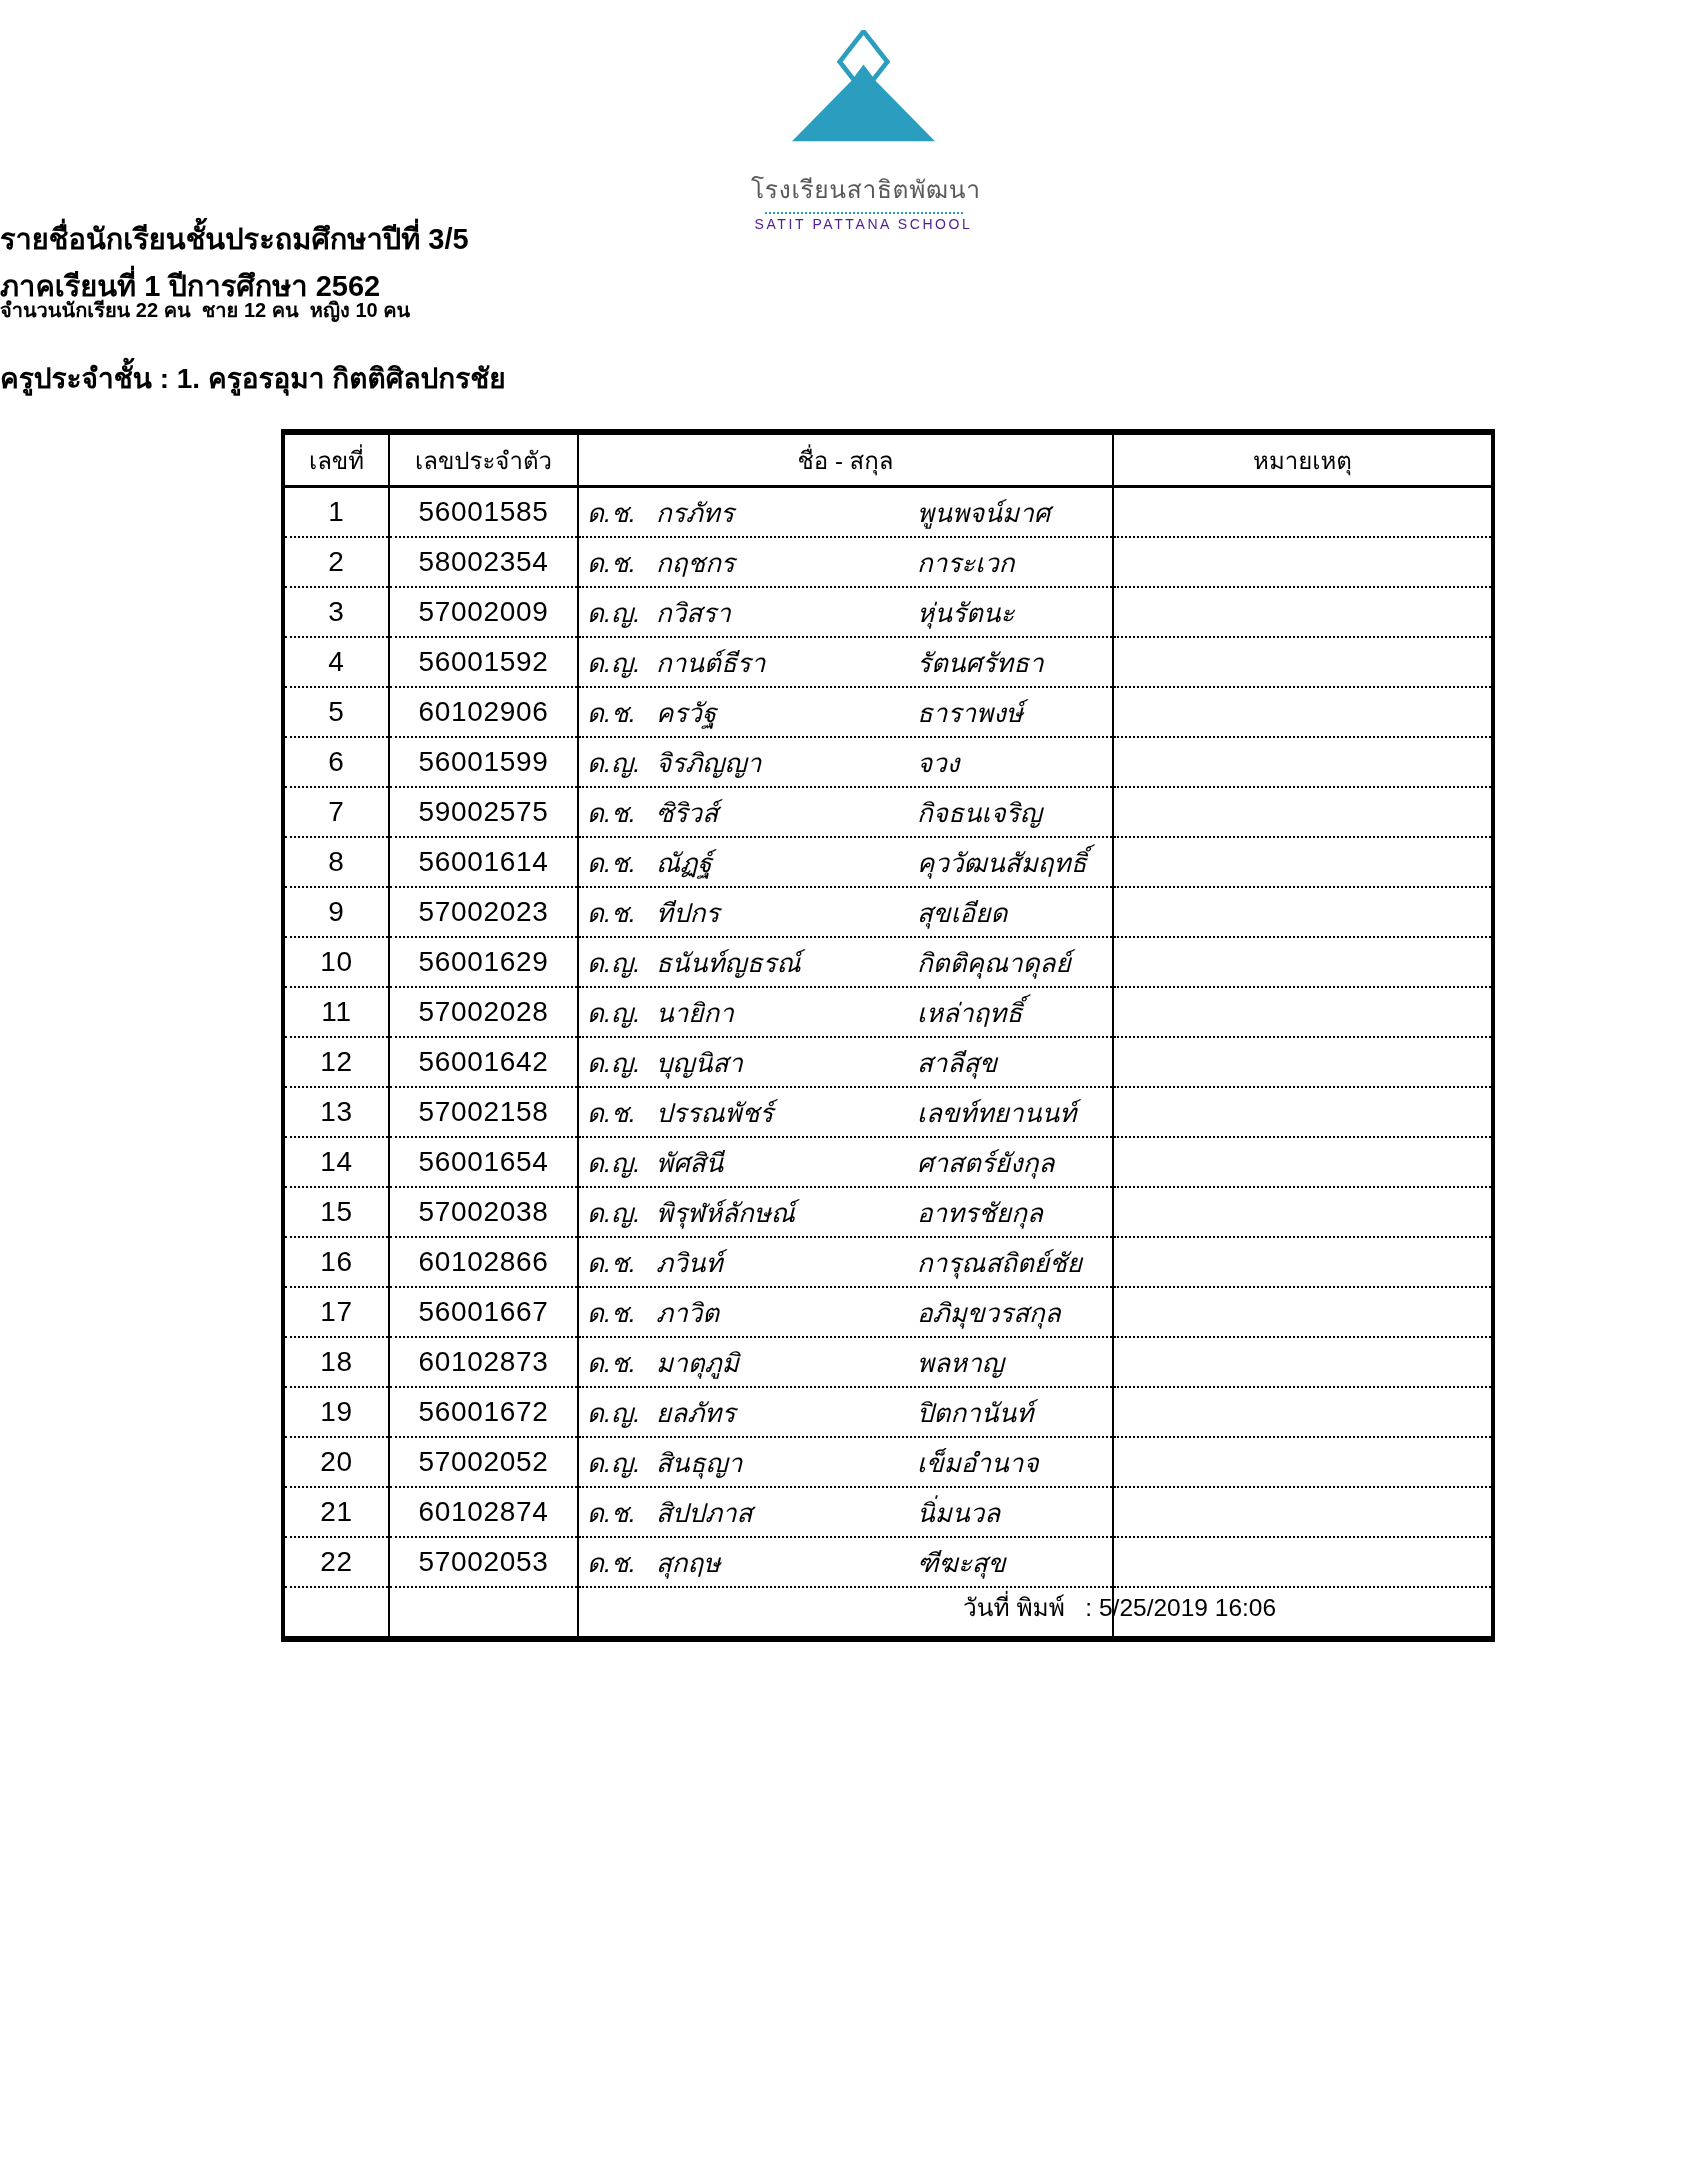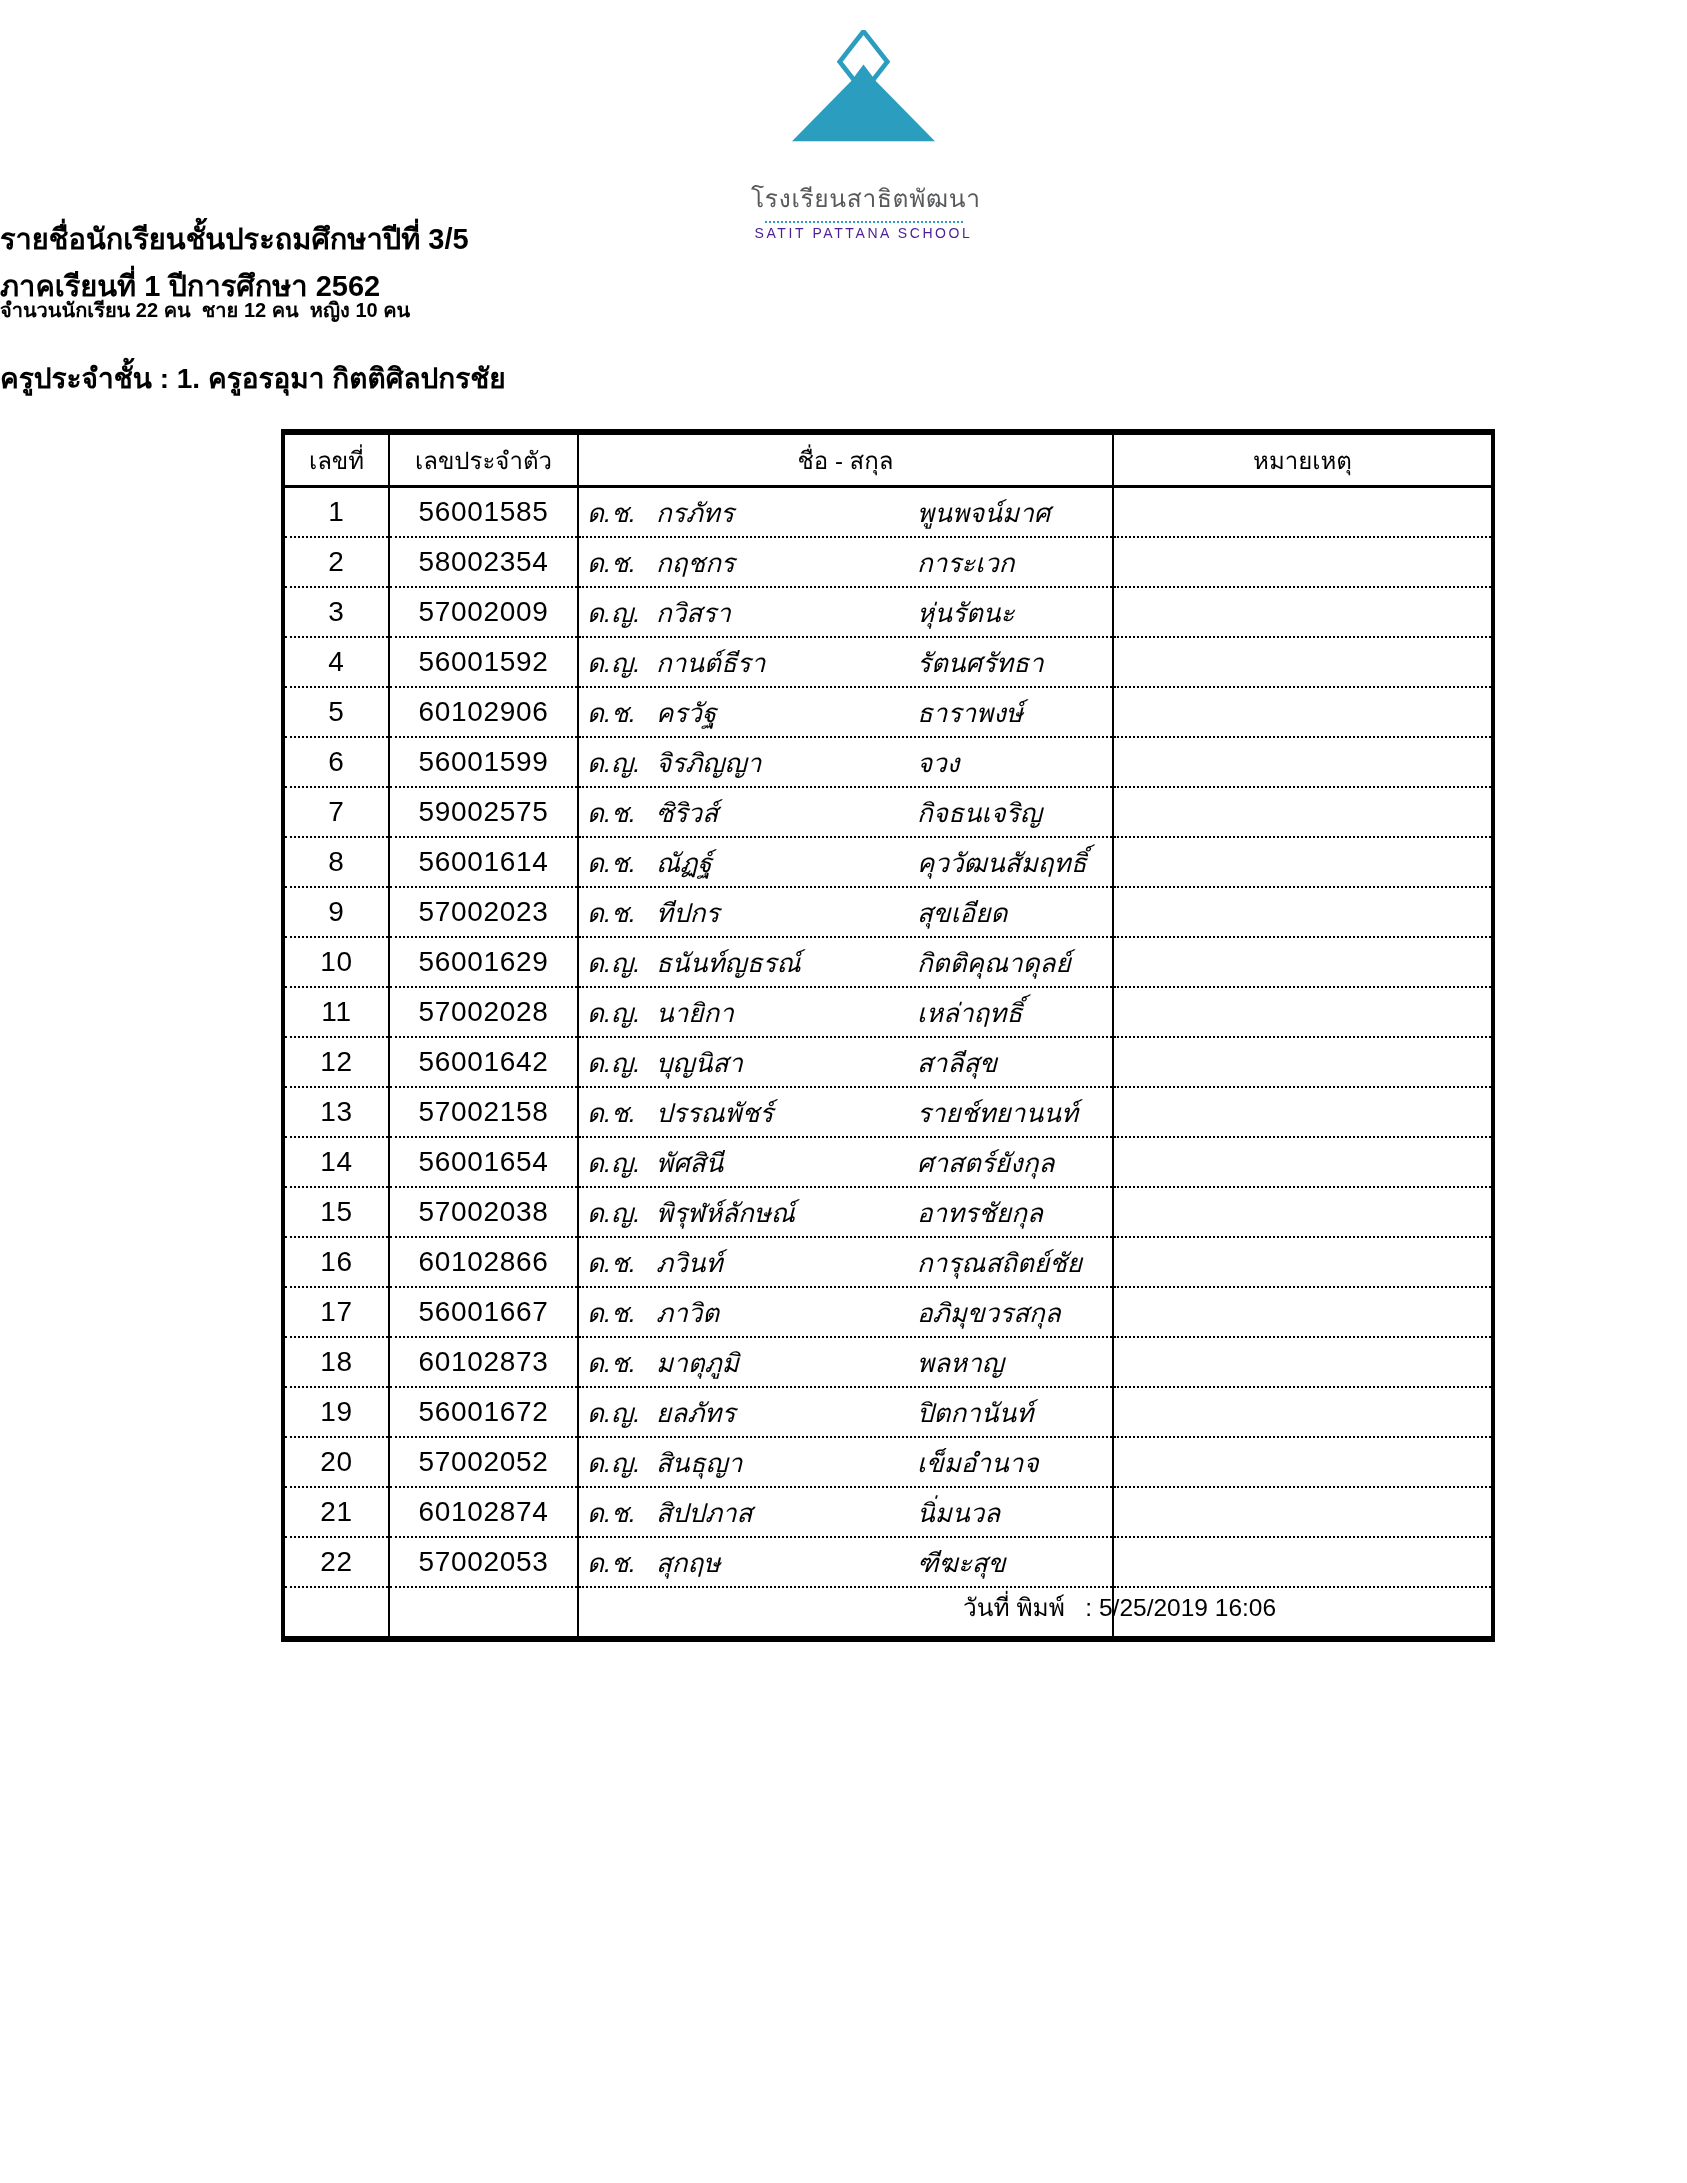--- a/index.html
+++ b/index.html
@@ -16,21 +16,21 @@
   .logo{
     position:absolute;
     left:751px; top:30px; width:225px;
     text-align:center;
   }
   .logo-mark{display:block;margin:0 auto;}
   .logo-thai{
     font-size:24.5px;
     color:#58595b;
     letter-spacing:0.7px;
-    margin-top:10px;
+    margin-top:1px;
     white-space:nowrap;
   }
   .logo-divider{
     margin:3.3px auto 2px auto;
     width:198px;
     border-top:2px dotted #2b9dbf;
   }
   .logo-eng{
     font-size:14px;
     color:#4c1d95;
@@ -278,21 +278,21 @@
       </td>
       <td class="remark"></td>
     </tr>
         <tr>
       <td class="no">13</td>
       <td class="id">57002158</td>
       <td class="name">
         <span class="name-wrap">
           <span class="nt">ด.ช.</span>
           <span class="nf">ปรรณพัชร์</span>
-          <span class="nl">รายช์ทยานนท์</span>
+          <span class="nl">เลขท์ทยานนท์</span>
         </span>
       </td>
       <td class="remark"></td>
     </tr>
         <tr>
       <td class="no">14</td>
       <td class="id">56001654</td>
       <td class="name">
         <span class="name-wrap">
           <span class="nt">ด.ญ.</span>

